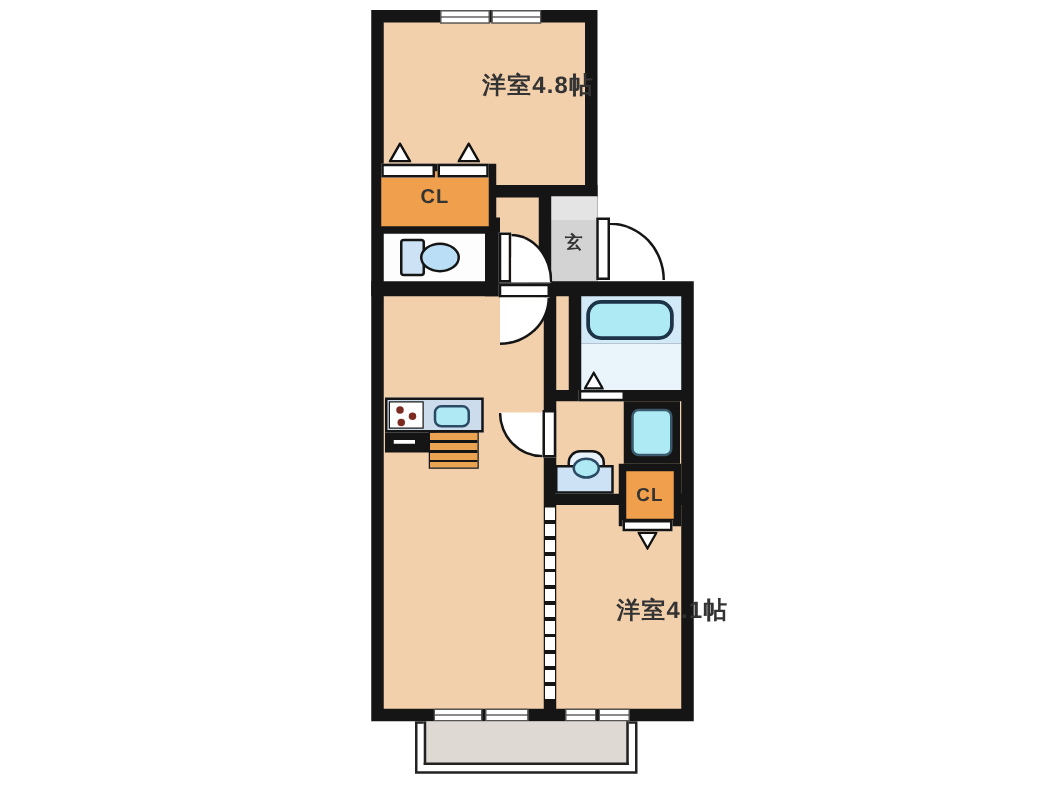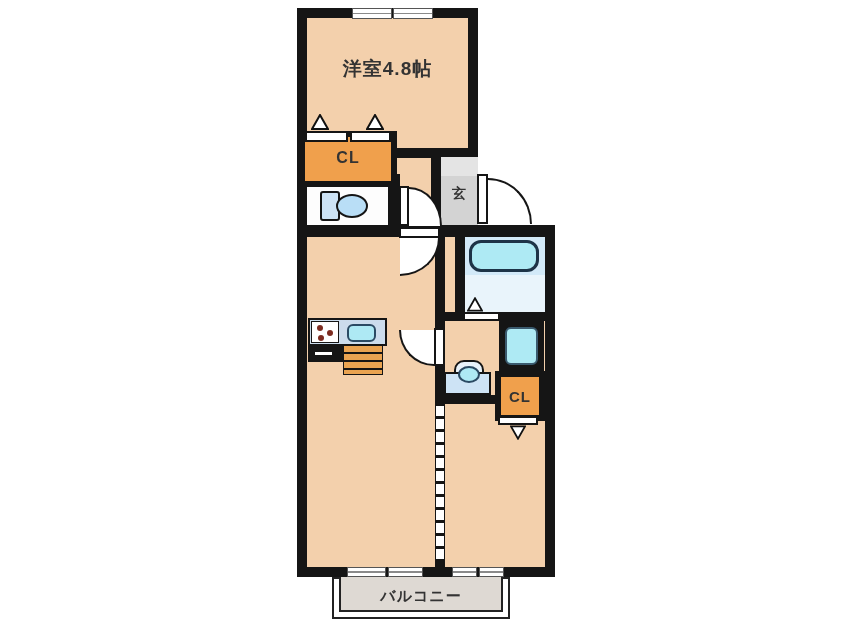--- a/index.html
+++ b/index.html
@@ -12,21 +12,21 @@
   .closet-fill{background:#f0a04c;}
   .genkan{background:#d3d3d3;}
   .genkan-step{background:#e4e4e4;}
   .bath-upper{background:#d2e9f8;}
   .bath-lower{background:#e9f4fb;}
   .toilet-room{background:#fdfdfd;}
   .balcony-outer{background:#ffffff;border:2px solid #222;}
   .balcony-inner{background:#ded9d3;border:2px solid #222;border-top:none;}
   .label{color:#333;font-weight:600;display:flex;align-items:center;justify-content:center;
          white-space:nowrap;line-height:1;}
-  .room-label{font-size:19px;letter-spacing:1px;}
+  .room-label{font-size:19px;letter-spacing:1px;margin-left:43px;}
   .small-label{font-size:15px;letter-spacing:1px;}
   .cl-label{font-size:16px;letter-spacing:1px;}
   .tub{background:#aeeaf4;border:3px solid #1d3347;border-radius:12px;}
   .pan-frame{background:#151515;}
   .pan-inner{background:#aeeaf4;border:2px solid #3a5a6e;border-radius:6px;}
   .fixture-blue{background:#cde3f5;border:2px solid #151515;}
   .bowl{background:#b9def6;border:2px solid #151515;border-radius:50%;}
   .counter{background:#ccdcec;border:2px solid #151515;}
   .stove{background:#fff;border:1px solid #151515;}
   .burner{position:absolute;width:6px;height:6px;border-radius:50%;background:#7c2b20;}
@@ -128,17 +128,17 @@
 
   <div class="abs window" style="left:352px;top:8px;width:40px;height:11px;"></div>
   <div class="abs window" style="left:393px;top:8px;width:40px;height:11px;"></div>
   <div class="abs window" style="left:347px;top:567px;width:39px;height:10px;"></div>
   <div class="abs window" style="left:388px;top:567px;width:35px;height:10px;"></div>
   <div class="abs window" style="left:452px;top:567px;width:25px;height:10px;"></div>
   <div class="abs window" style="left:479px;top:567px;width:25px;height:10px;"></div>
 
   <div class="abs balcony-outer" style="left:332px;top:577px;width:178px;height:42px;"></div>
   <div class="abs balcony-inner" style="left:339px;top:577px;width:164px;height:35px;"></div>
-  <div class="abs label small-label" style="left:339px;top:585px;width:164px;height:20px;">バルコニー</div>
 
   <div class="abs label room-label" style="left:307px;top:57px;width:161px;height:22px;">洋室4.8帖</div>
+  <div class="abs label room-label" style="left:445px;top:477px;width:100px;height:22px;">洋室4.1帖</div>
 
 </div>
 
 </body></html>

